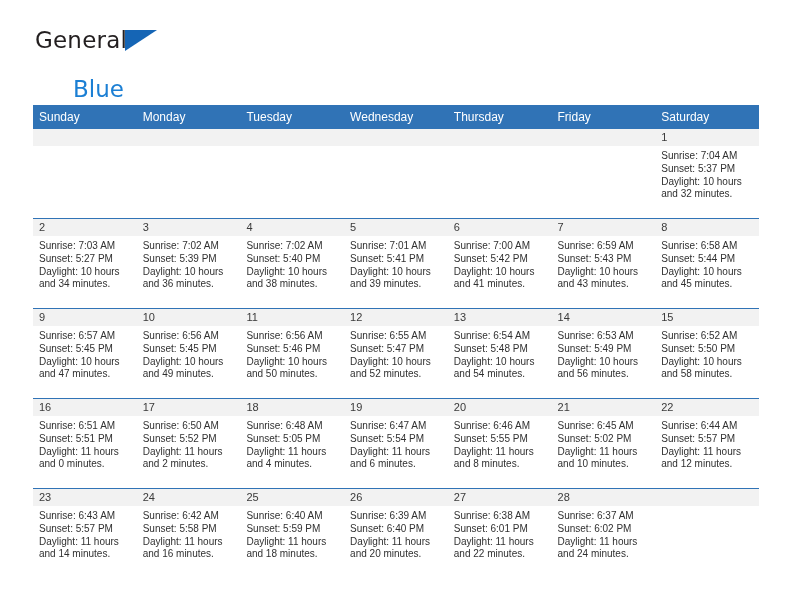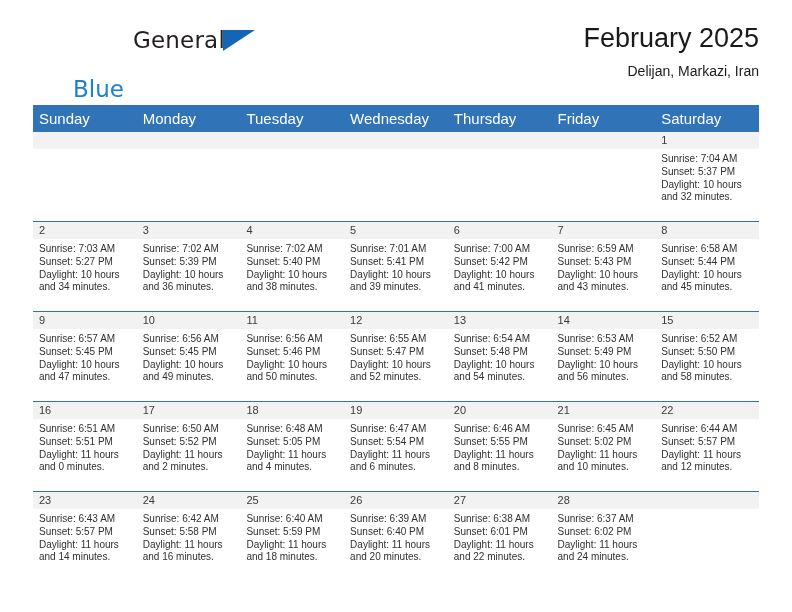--- a/index.html
+++ b/index.html
@@ -51,21 +51,20 @@
     margin-left: 38px;
     display: block;
     font-family: "DejaVu Sans", sans-serif;
     font-weight: 400;
     margin-top: 26px;
   }
   .brand-row1 {
     display: flex;
     align-items: flex-end;
     height: 26px;
-    justify-content: flex-end;
   }
   .brand-triangle {
     width: 0;
     height: 0;
     border-left: 32px solid #1565b5;
     border-bottom: 21px solid transparent;
     margin-left: -2px;
     margin-bottom: 1px;
   }
   .title-block {
@@ -95,21 +94,21 @@
     position: absolute;
     left: 33px;
     top: 105px;
     width: 726px;
     border-collapse: collapse;
     table-layout: fixed;
   }
   .calendar th {
     background: #3073b6;
     color: #ffffff;
-    font-size: 15px;
+    font-size: 12px;
     font-weight: normal;
     text-align: left;
     padding: 5px 0 5px 6px;
     height: 18px;
     box-sizing: border-box;
     border: none;
   }
   .calendar td {
     vertical-align: top;
     padding: 0;
@@ -161,24 +160,20 @@
   <div class="top-bar">
 
     <div class="brand">
       <div class="brand-row1">
         <span class="brand-general">General</span>
         <span class="brand-triangle"></span>
       </div>
       <span class="brand-blue">Blue</span>
     </div>
 
-    <div class="title-block">
-      <div class="cal-title">February 2025</div>
-      <div class="cal-subtitle">Delijan, Markazi, Iran</div>
-    </div>
 
   </div>
 
   <table class="calendar">
     <thead>
       <tr>
         <th>Sunday</th>
         <th>Monday</th>
         <th>Tuesday</th>
         <th>Wednesday</th>

